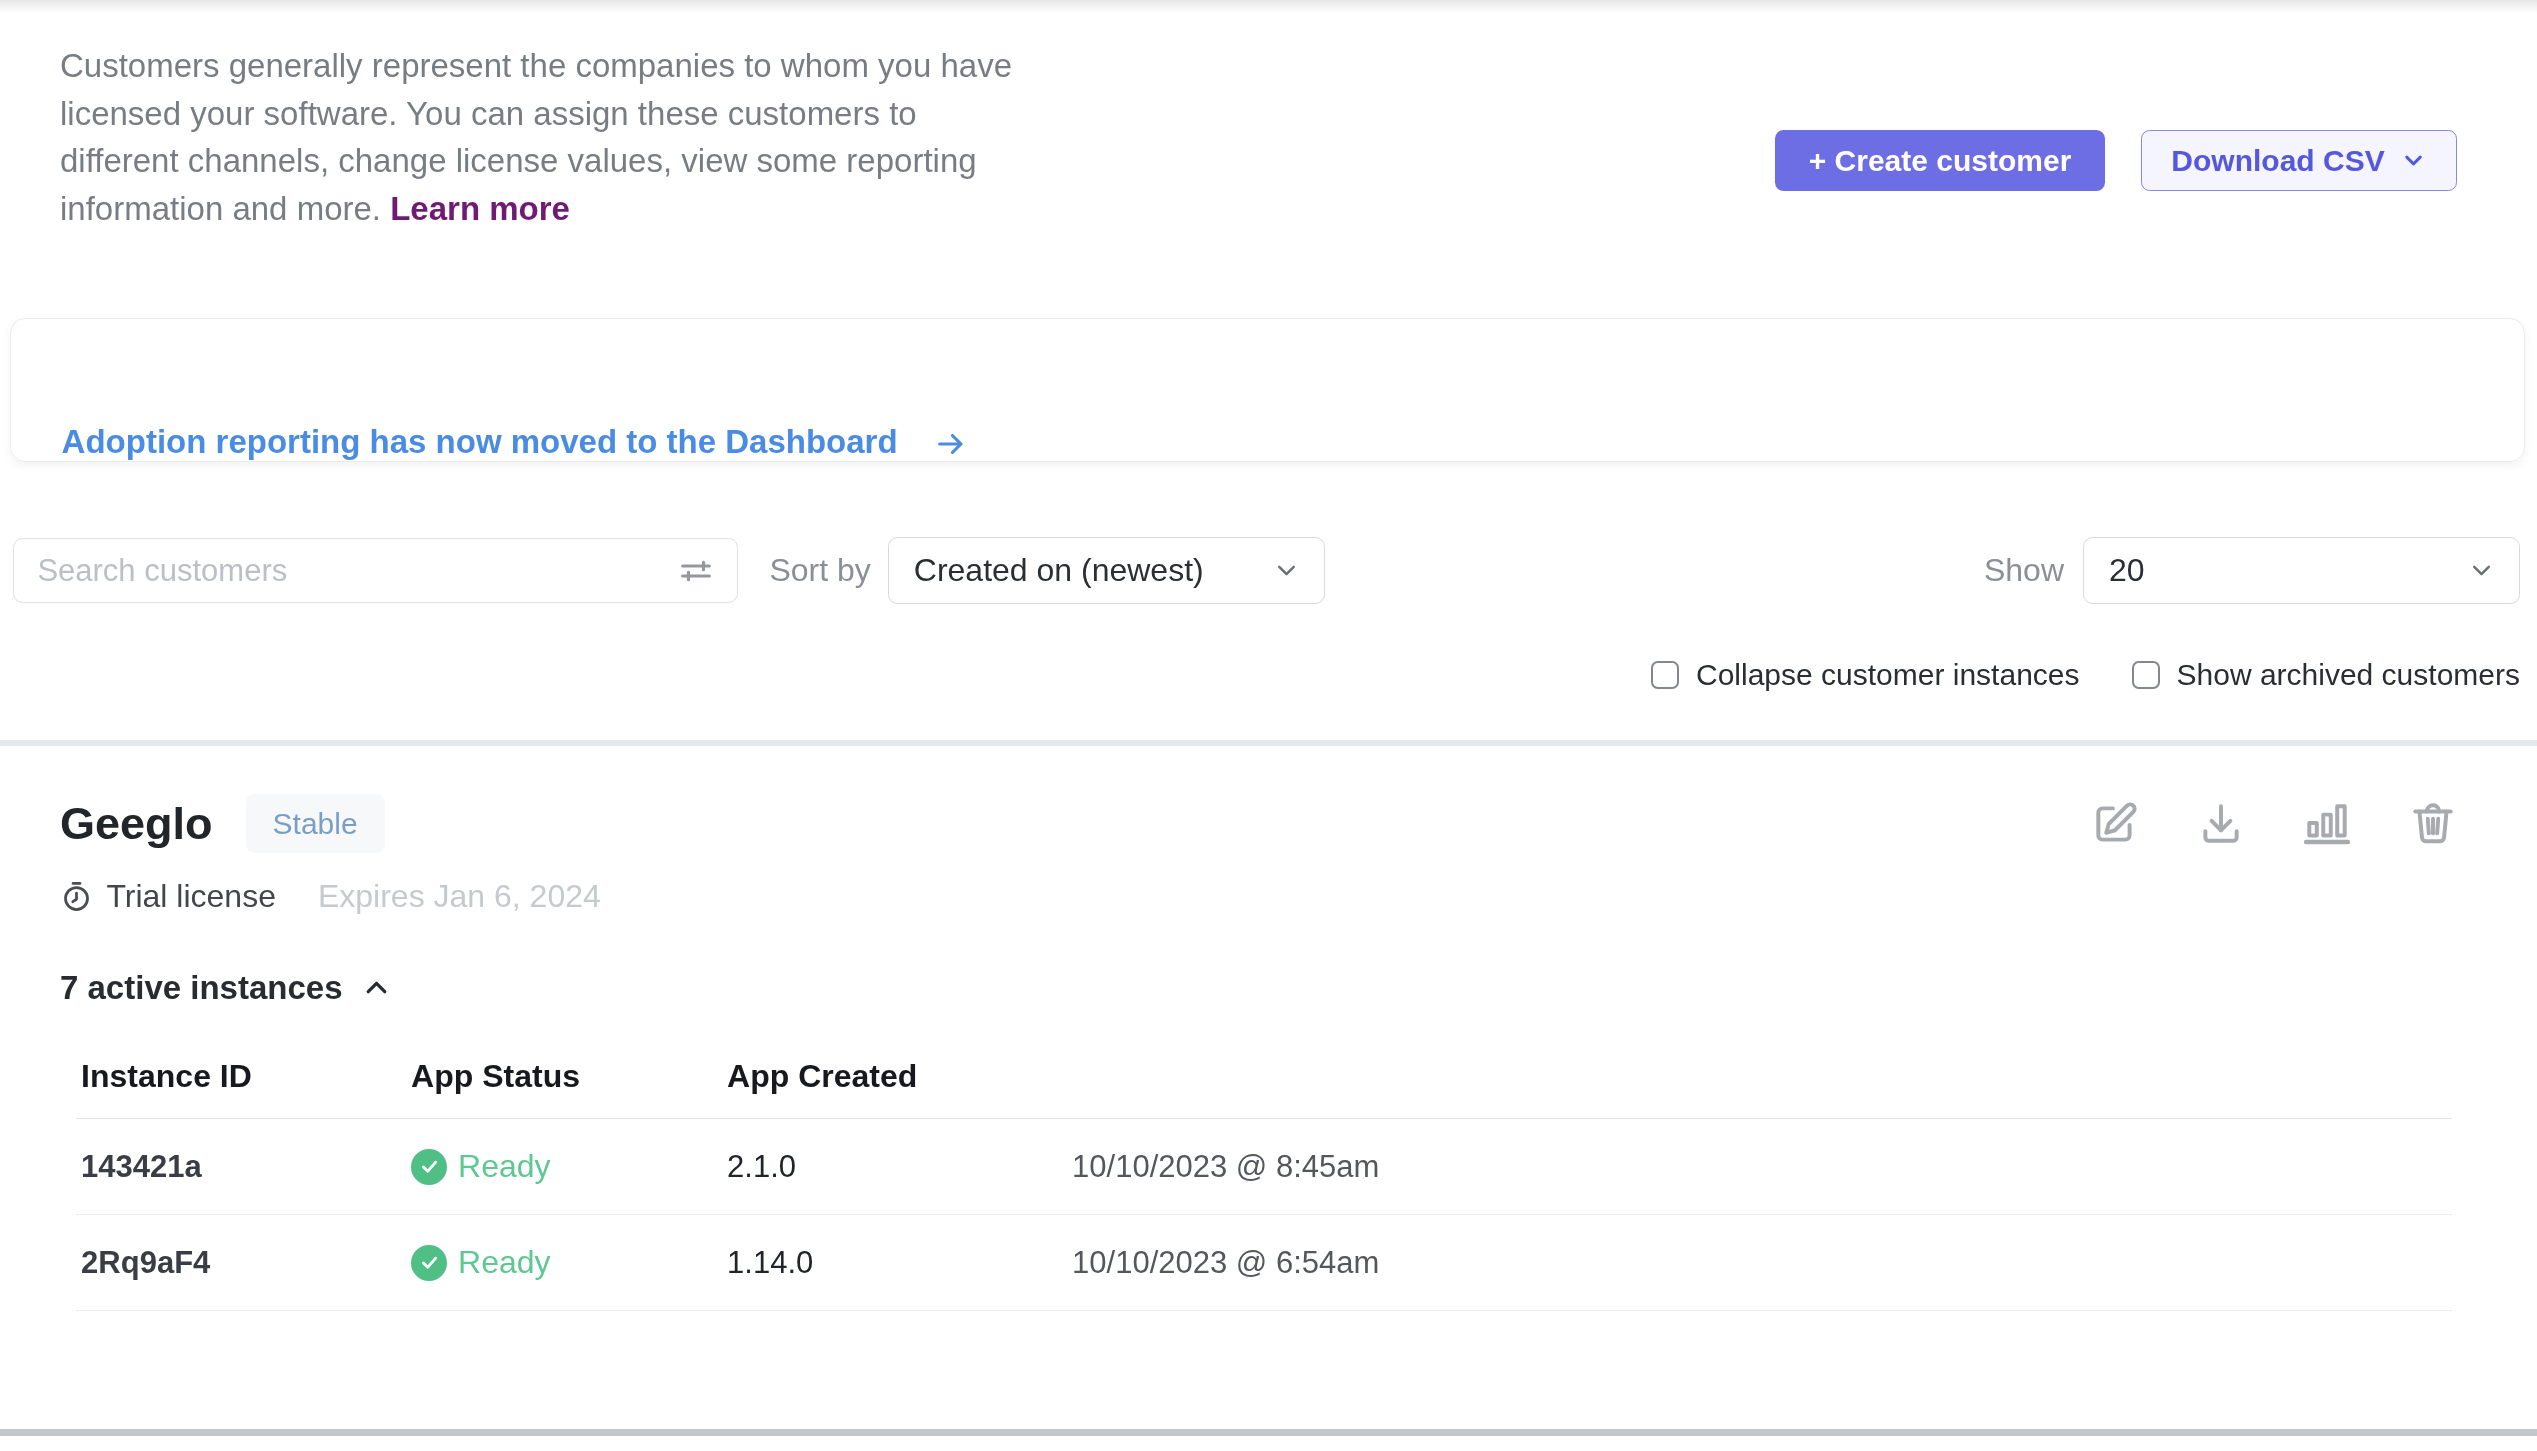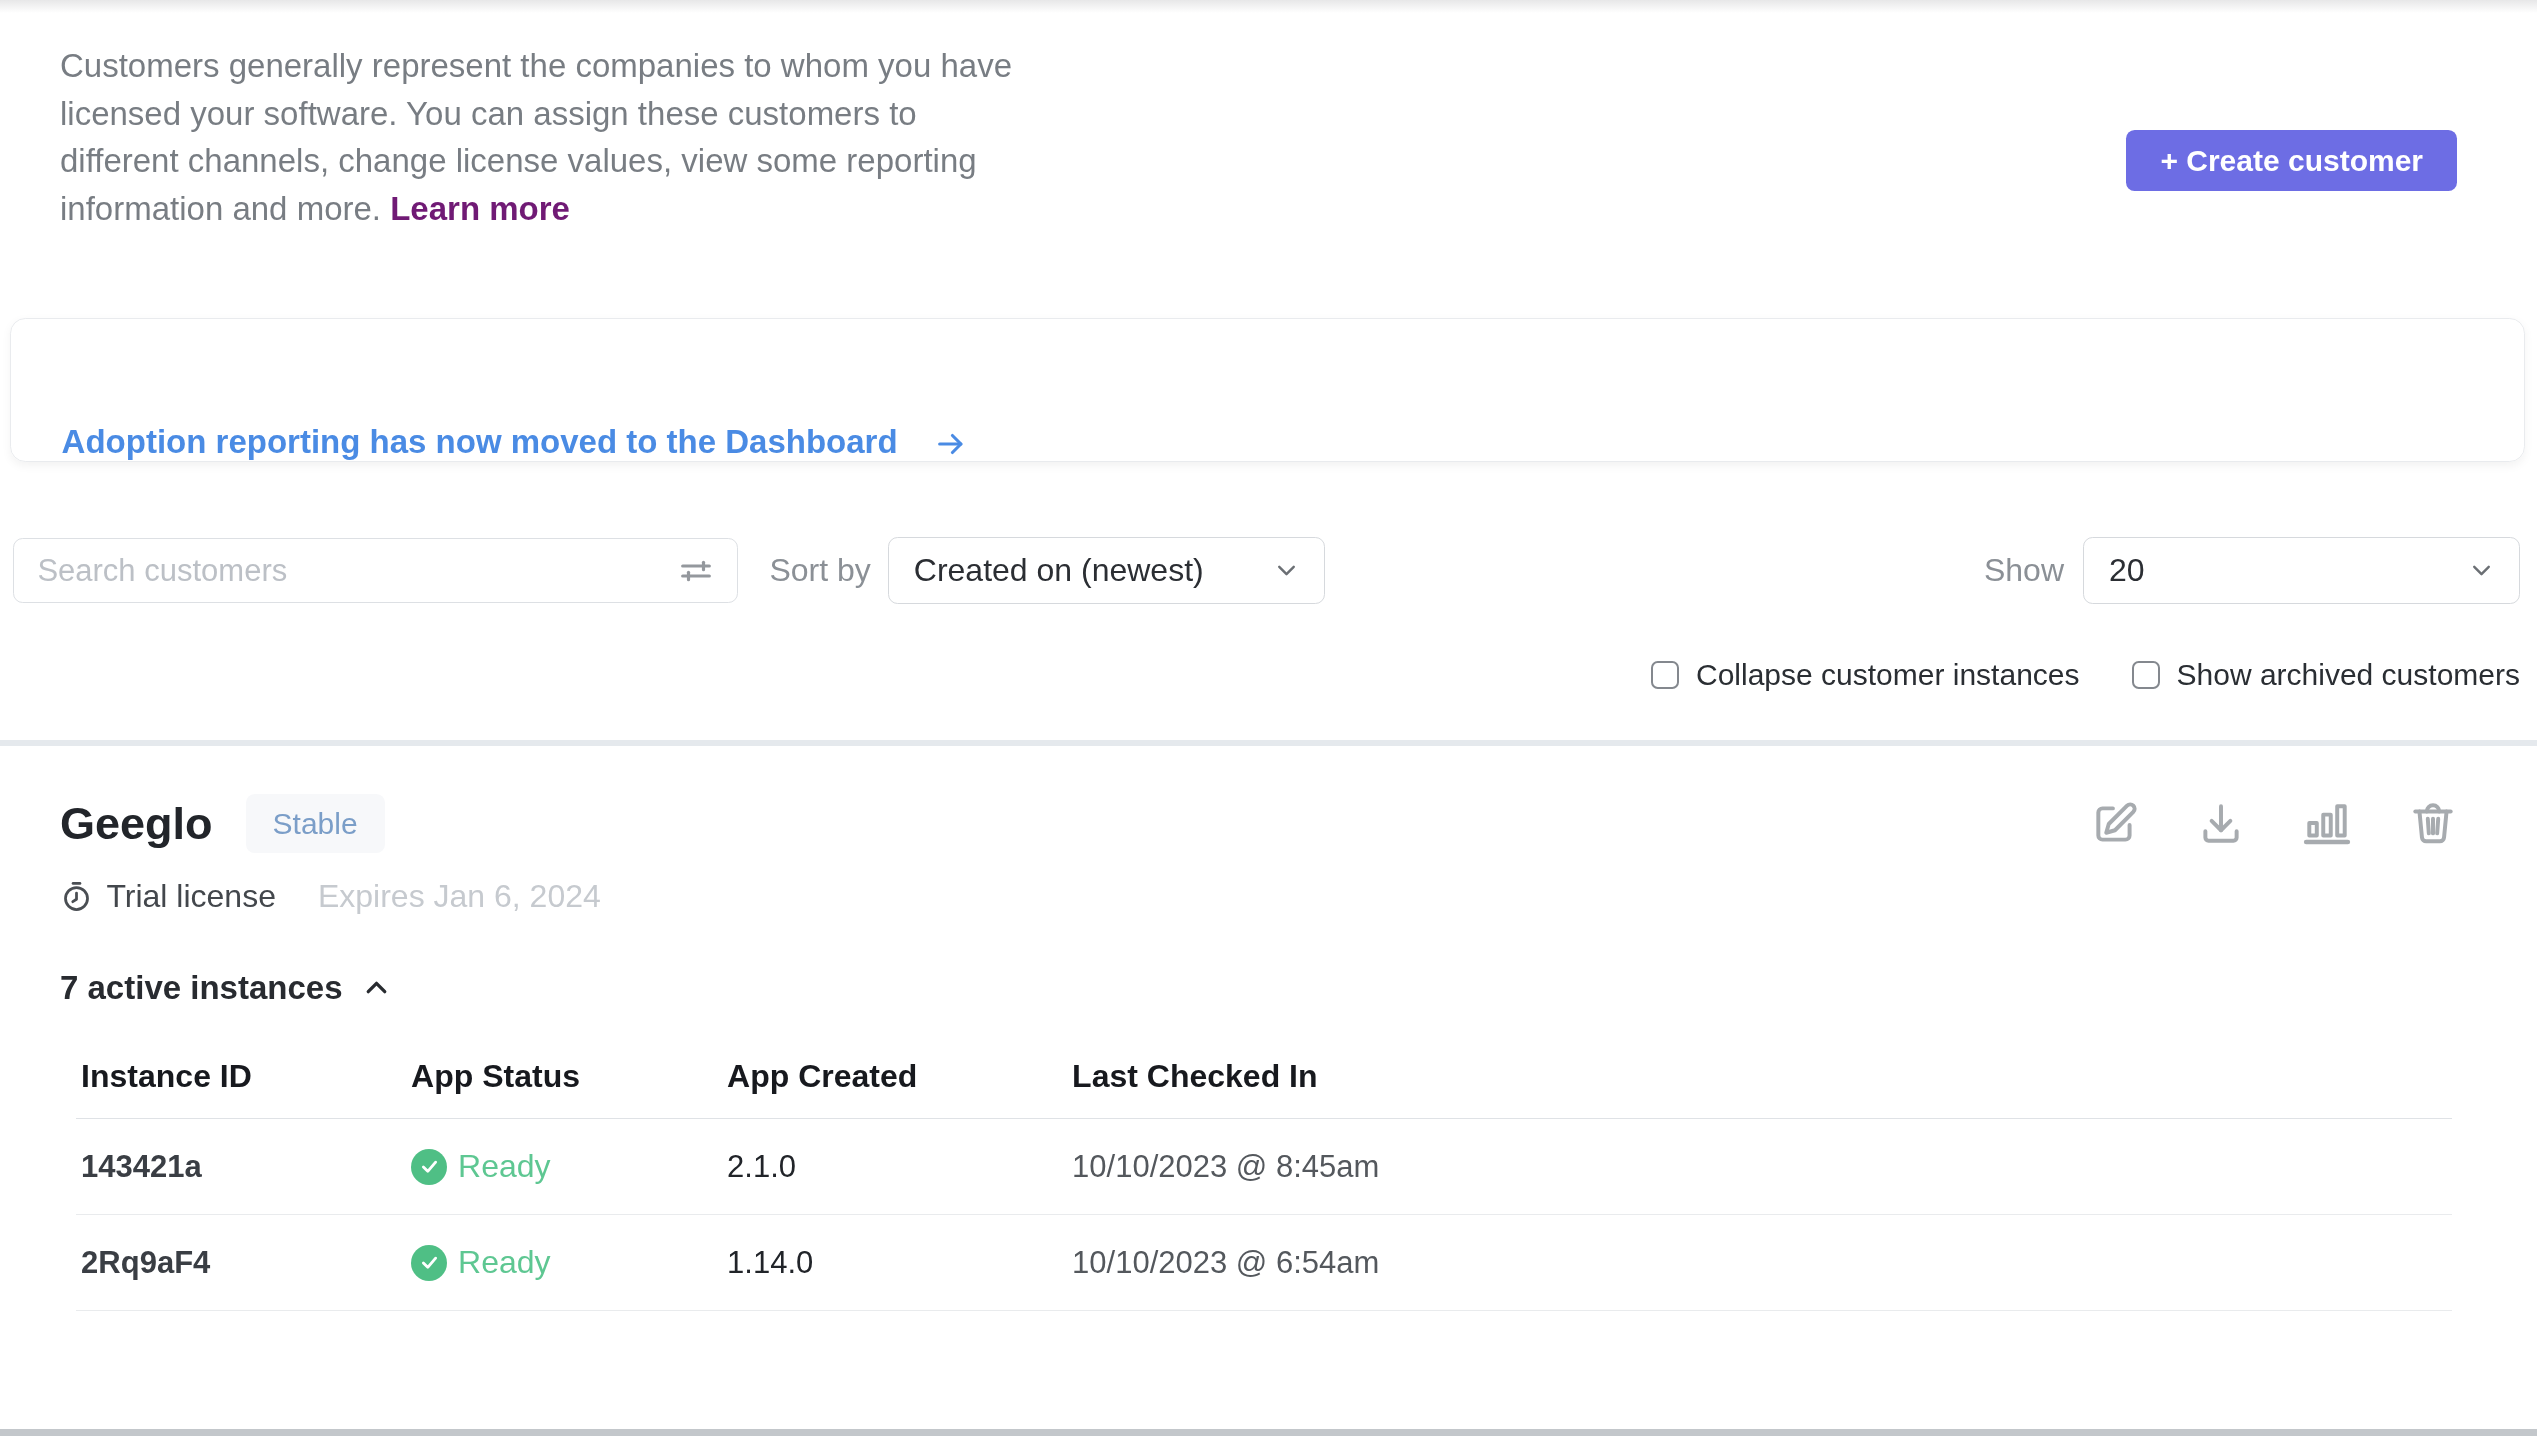--- a/index.html
+++ b/index.html
@@ -124,20 +124,28 @@
 
 <div class="page">
   <div class="top-fade"></div>
 
   <div class="header">
     <div>
       <div class="desc"><span>Customers generally represent the companies to whom you have licensed your software. You can assign these customers to different channels, change license values, view some reporting information and more. </span><a class="learn-more">Learn more</a></div>
     </div>
     <div class="actions">
       <button class="btn-primary">+ Create customer</button>
+      <button class="btn-secondary">
+        <span>Download CSV</span>
+        <span style="display:flex">
+          <svg width="27" height="27" viewBox="0 0 24 24" fill="none" stroke="#5558dd" stroke-width="2.6" stroke-linecap="round" stroke-linejoin="round">
+              <polyline points="6 9 12 15 18 9"></polyline>
+            </svg>
+        </span>
+      </button>
     </div>
   </div>
 
   <div class="banner">
     <span class="banner-text">Adoption reporting has now moved to the Dashboard</span>
     <span style="display:flex">
       <svg width="34" height="34" viewBox="0 0 24 24" fill="none" stroke="#4a8be4" stroke-width="2.2" stroke-linecap="round" stroke-linejoin="round">
           <line x1="4" y1="12" x2="19" y2="12"></line>
           <polyline points="13 6 19 12 13 18"></polyline>
         </svg>
@@ -251,21 +259,20 @@
             <polyline points="6 15 12 9 18 15"></polyline>
           </svg>
       </span>
     </div>
 
     <div class="itable">
       <div class="t-head">
         <span class="th">Instance ID</span>
         <span class="th">App Status</span>
         <span class="th">App Created</span>
-        <span class="th">Last Checked In</span>
       </div>
 
       <div class="t-row">
         <span class="cell-id">143421a</span>
         <span class="cell-status">
           <span class="status-dot">
             <svg width="21" height="21" viewBox="0 0 24 24" fill="none" stroke="#ffffff" stroke-width="3.2" stroke-linecap="round" stroke-linejoin="round">
                 <polyline points="5 12.5 10 17.5 19 7"></polyline>
               </svg>
           </span>

